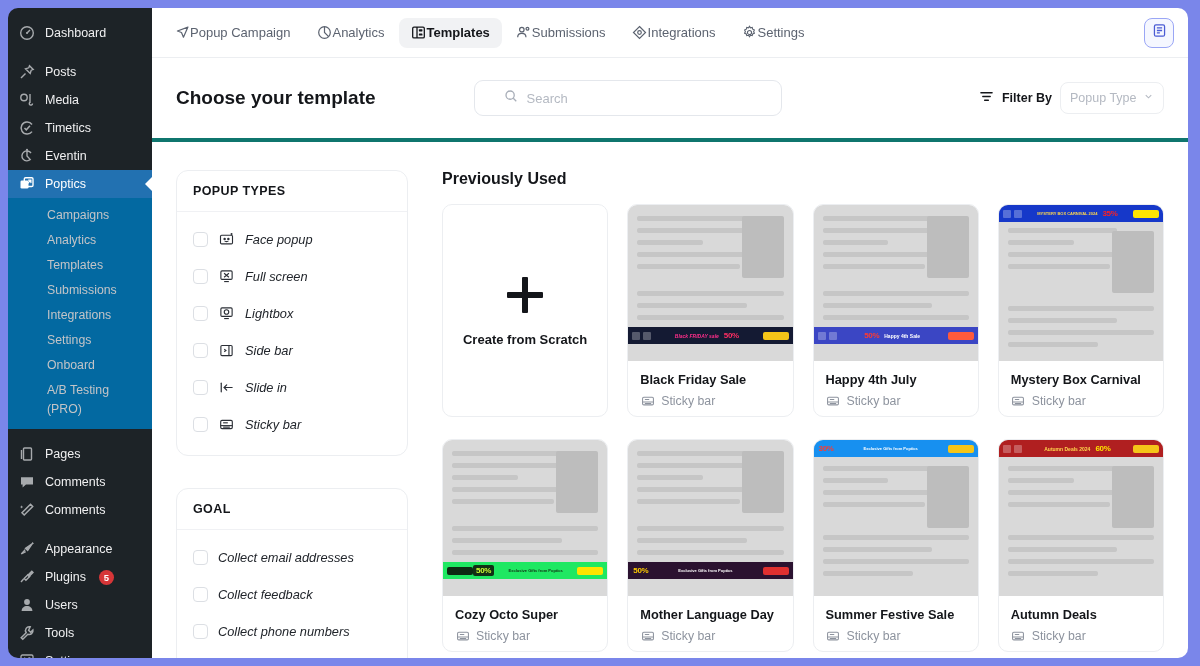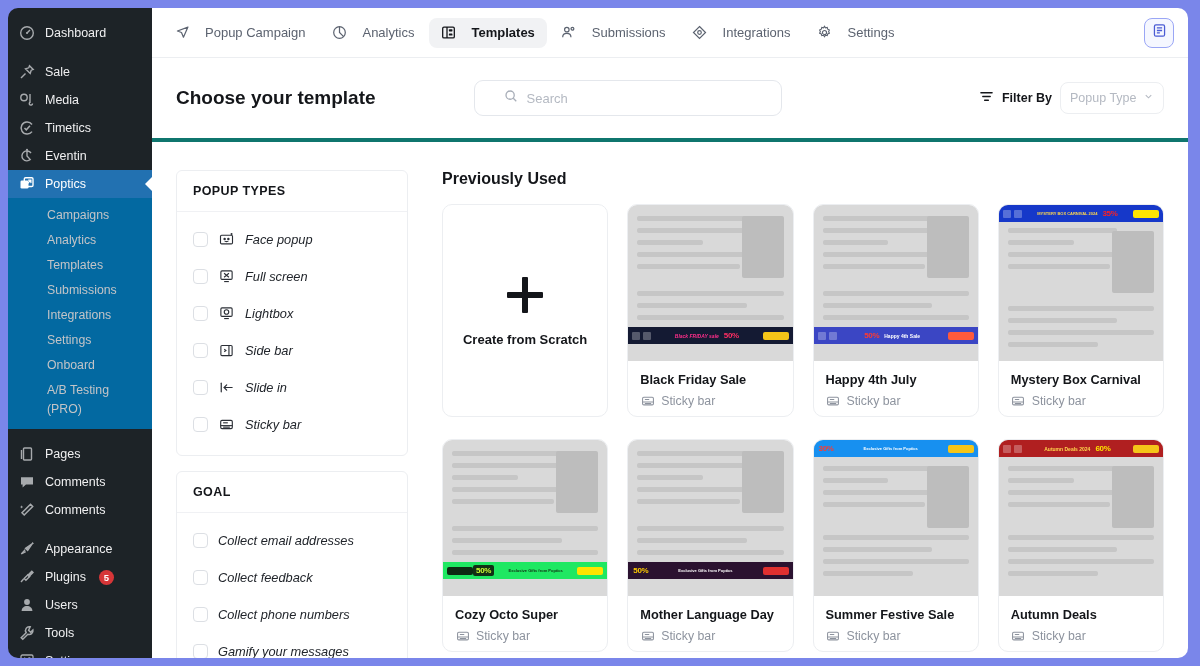--- a/index.html
+++ b/index.html
@@ -90,21 +90,21 @@
   
   .topbar {
     height: 50px;
     display: flex; align-items: center;
     padding: 0 14px 0 10px;
     border-bottom: 1px solid #eceef1;
     position: relative;
   }
   .tabs { display: flex; align-items: center; gap: 2px; }
   .tab {
-    display: flex; align-items: center; gap: 15px;
+    display: flex; align-items: center; gap: 0;
     height: 30px;
     padding: 0 12px;
     border-radius: 8px;
     font-size: 13px;
     color: #5c6370;
     white-space: nowrap;
   }
   .tab .t-ico { width: 16px; height: 16px; display: flex; align-items: center; justify-content: center; }
   .tab.active { background: #f1f2f4; color: #14161a; font-weight: bold; }
   .doc-btn {
@@ -165,23 +165,23 @@
     display: flex;
     padding: 28px 24px 0 24px;
     gap: 34px;
     height: 516px;
   }
 
   
   .filter-col { width: 232px; flex: 0 0 232px; }
   .fcard {
     border: 1px solid #eceef1;
-    border-radius: 6px;
+    border-radius: 12px;
     background: #fff;
-    margin-bottom: 15px;
+    margin-bottom: 32px;
   }
   .fcard-head {
     padding: 13px 16px;
     font-size: 12.5px;
     font-weight: bold;
     letter-spacing: 0.4px;
     color: #14161a;
     border-bottom: 1px solid #f0f1f4;
   }
   .fcard-body { padding: 9px 16px 12px 16px; font-style: italic; }
@@ -303,21 +303,21 @@
       <span>Dashboard</span>
     </div>
 
     <div class="menu-item sep">
       <span class="mi-ico">
           <svg width="16" height="16" viewBox="0 0 16 16" fill="none" stroke="currentColor" stroke-width="1.4">
             <path d="M10.5 1.8l3.7 3.7-2 .7-1 3.3-4.7-4.7 3.3-1z"></path>
             <path d="M6.5 9.5L2 14"></path>
           </svg>
         </span>
-      <span>Sale</span>
+      <span>Posts</span>
     </div>
 
     <div class="menu-item">
       <span class="mi-ico">
           <svg width="16" height="16" viewBox="0 0 16 16" fill="none" stroke="currentColor" stroke-width="1.4">
             <circle cx="5" cy="5.5" r="3.2"></circle>
             <path d="M11 2v9M13.5 11.5a1.6 1.6 0 11-2.5-1.3"></path>
           </svg>
         </span>
       <span>Media</span>

